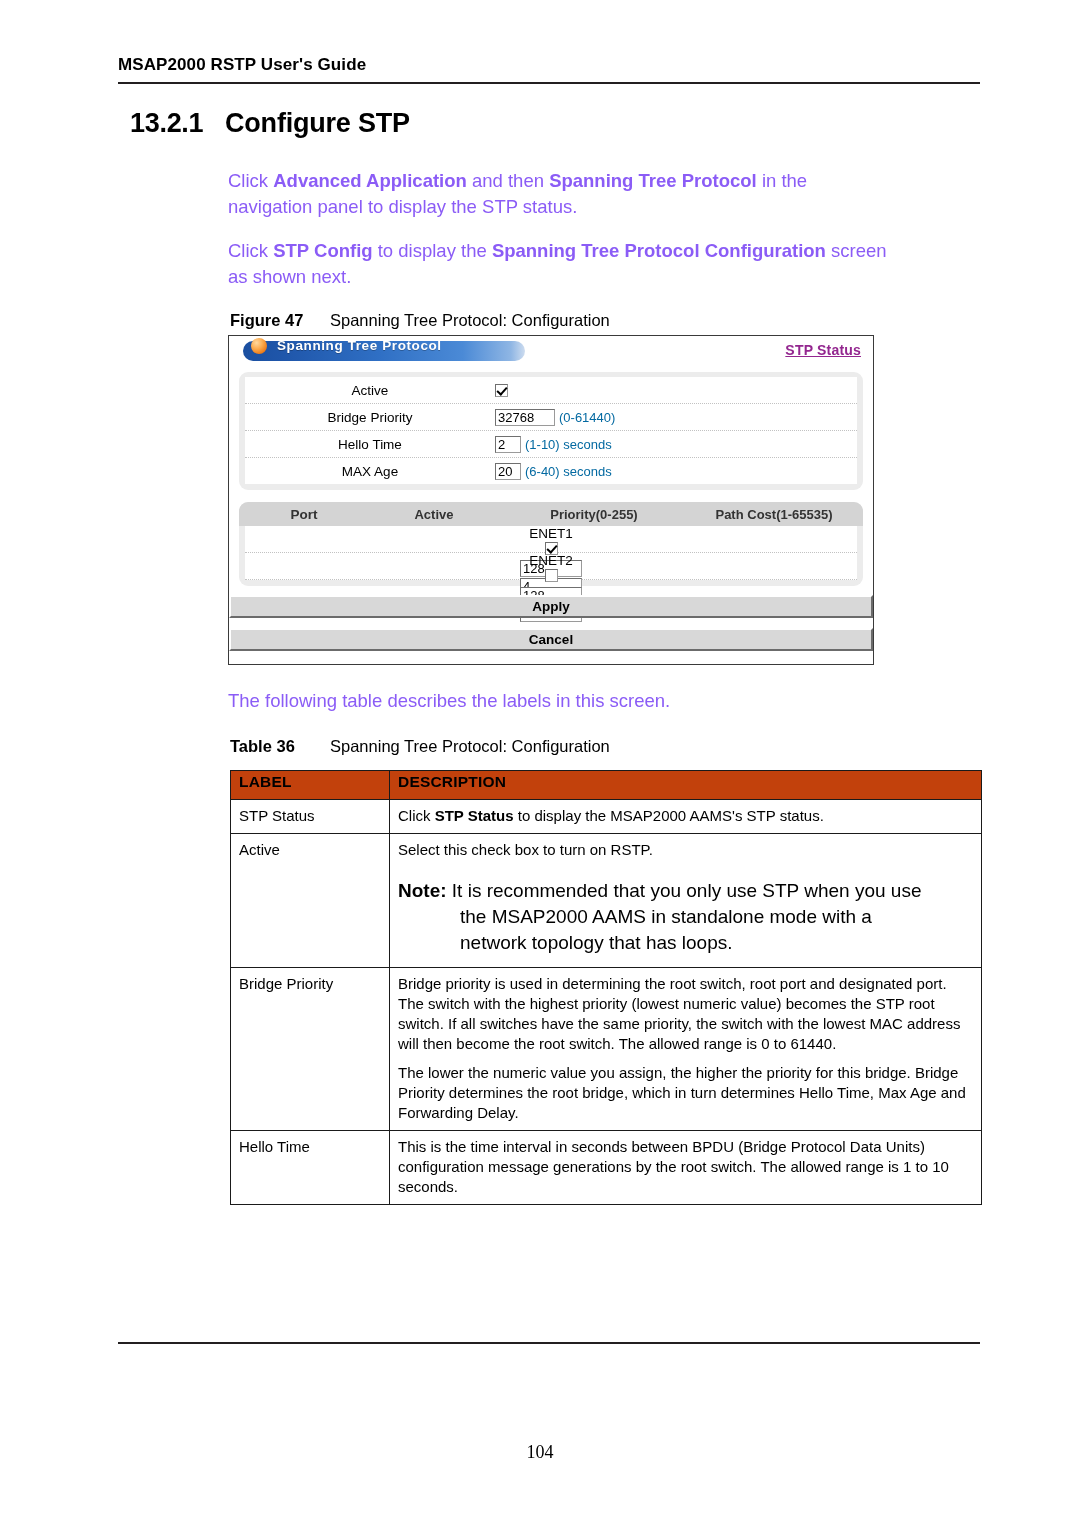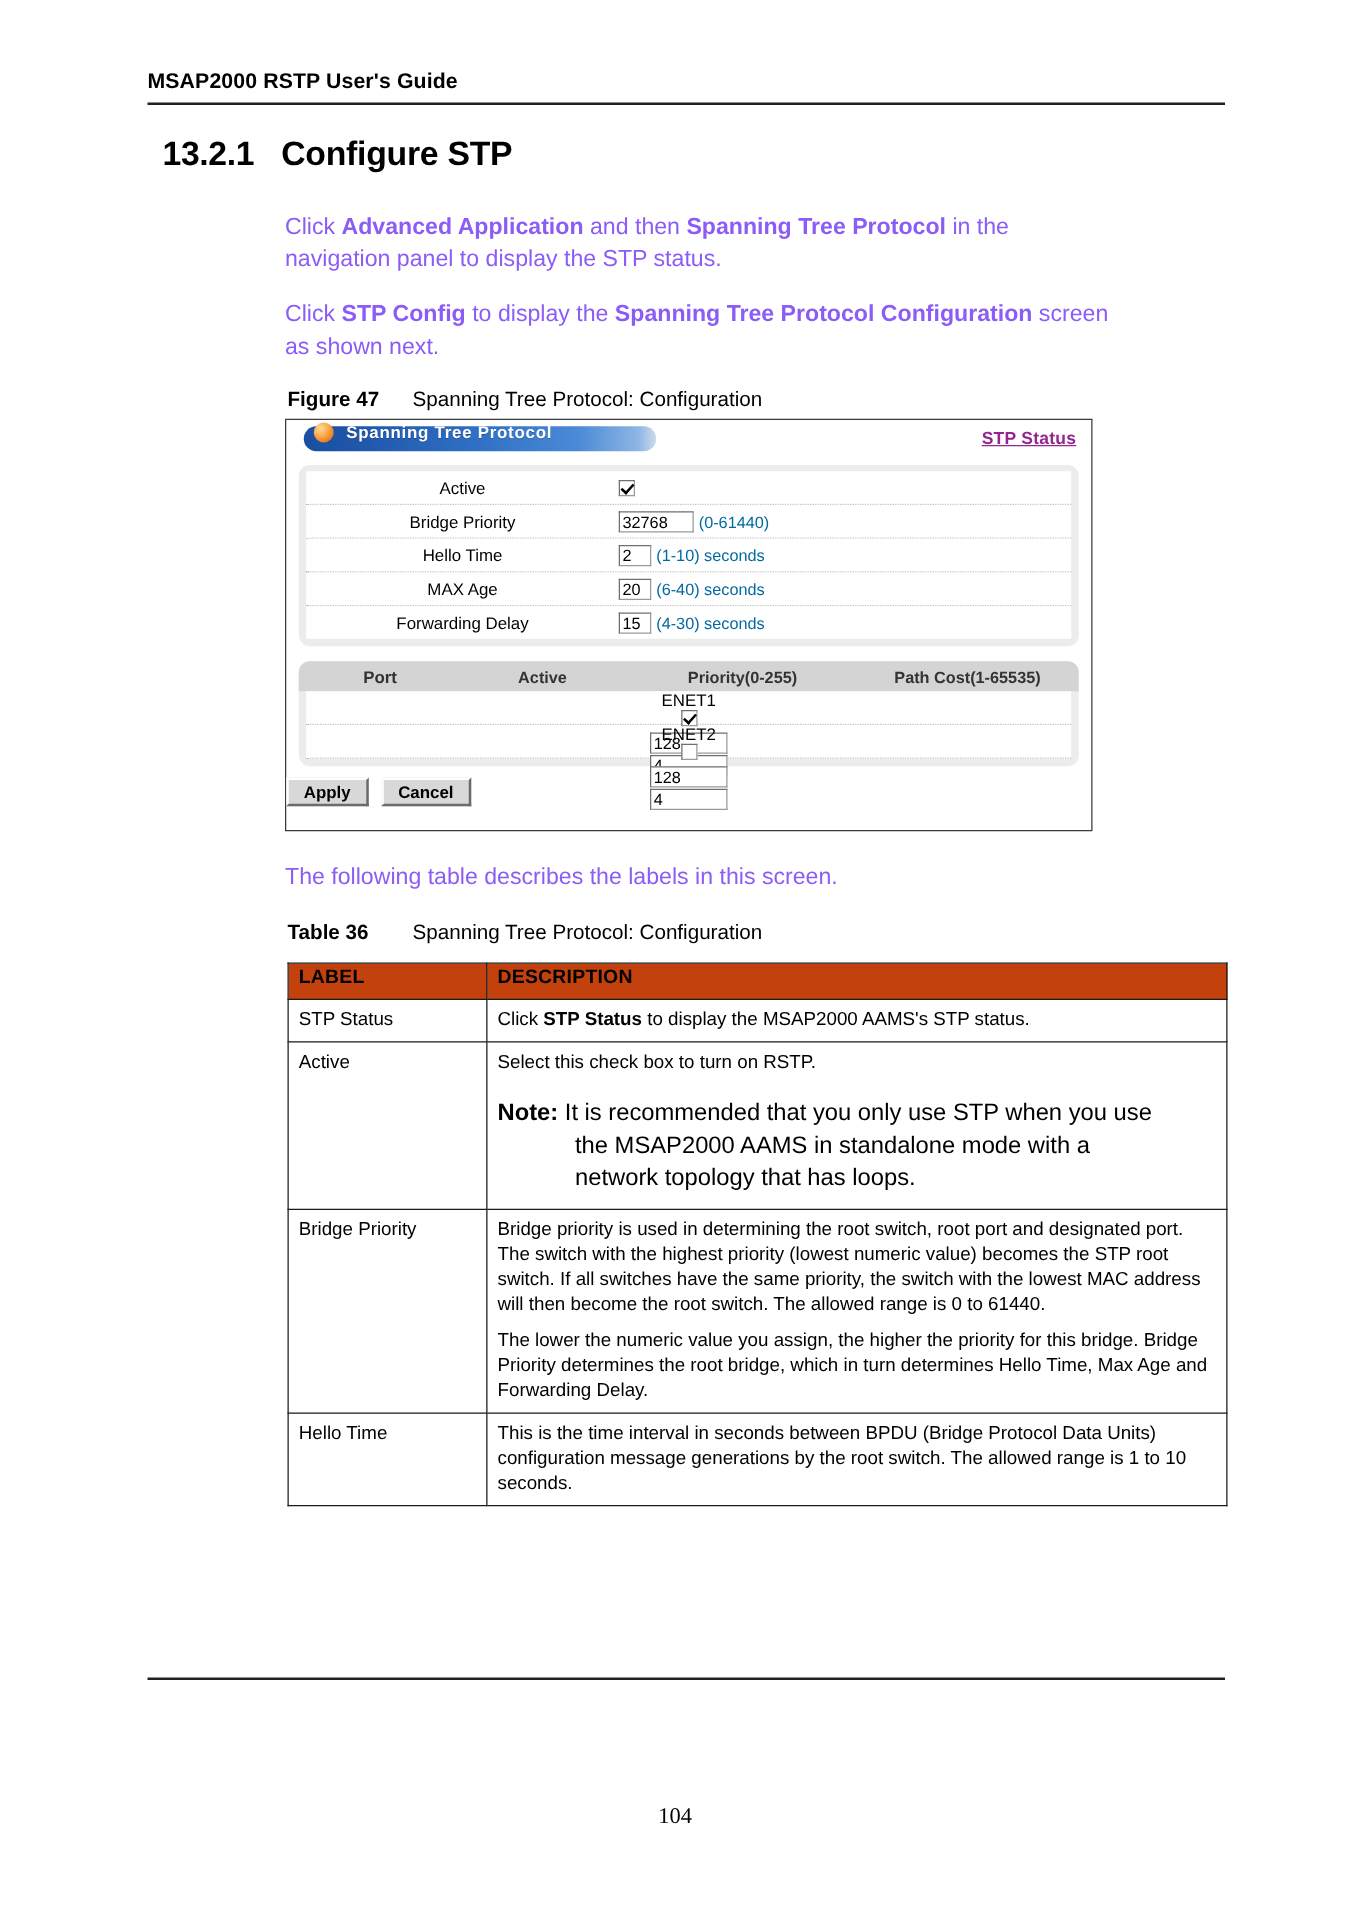--- a/index.html
+++ b/index.html
@@ -251,22 +251,24 @@
   .col-port   { width: 130px; text-align: center; font-size: 13.5px; }
   .col-active { width: 130px; text-align: center; }
   .col-prio   { width: 190px; text-align: center; }
   .col-cost   { width: 170px; text-align: center; }
   .col-prio .ui-input, .col-cost .ui-input { text-align: left; }
   .cell-inner { display: inline-block; }
 
   
   .ui-actions {
     display: flex;
+    justify-content: center;
     gap: 10px;
     margin-top: 9px;
+    flex-direction: column;
   }
   .ui-btn {
     font-family: "Liberation Sans", sans-serif;
     font-size: 13.5px;
     font-weight: bold;
     color: #000;
     background: #d8d8d8;
     border-top: 2px solid #ffffff;
     border-left: 2px solid #ffffff;
     border-right: 2px solid #6b6b6b;
@@ -397,27 +399,20 @@
     </div>
 
     <div class="ui-row">
       <div class="ui-row-label">MAX Age</div>
       <div class="ui-row-field">
         <input class="ui-input w-sm" type="text" value="20" style="">
         <span class="ui-hint">(6-40) seconds</span>
       </div>
     </div>
 
-    <div class="ui-row">
-      <div class="ui-row-label">Forwarding Delay</div>
-      <div class="ui-row-field">
-        <input class="ui-input w-sm" type="text" value="15" style="">
-        <span class="ui-hint">(4-30) seconds</span>
-      </div>
-    </div>
 
   </div>
 
   <div class="ui-panel panel-ports">
     <div class="ui-thead">
       <div class="ui-th col-port">Port</div>
       <div class="ui-th col-active">Active</div>
       <div class="ui-th col-prio">Priority(0-255)</div>
       <div class="ui-th col-cost">Path Cost(1-65535)</div>
     </div>

